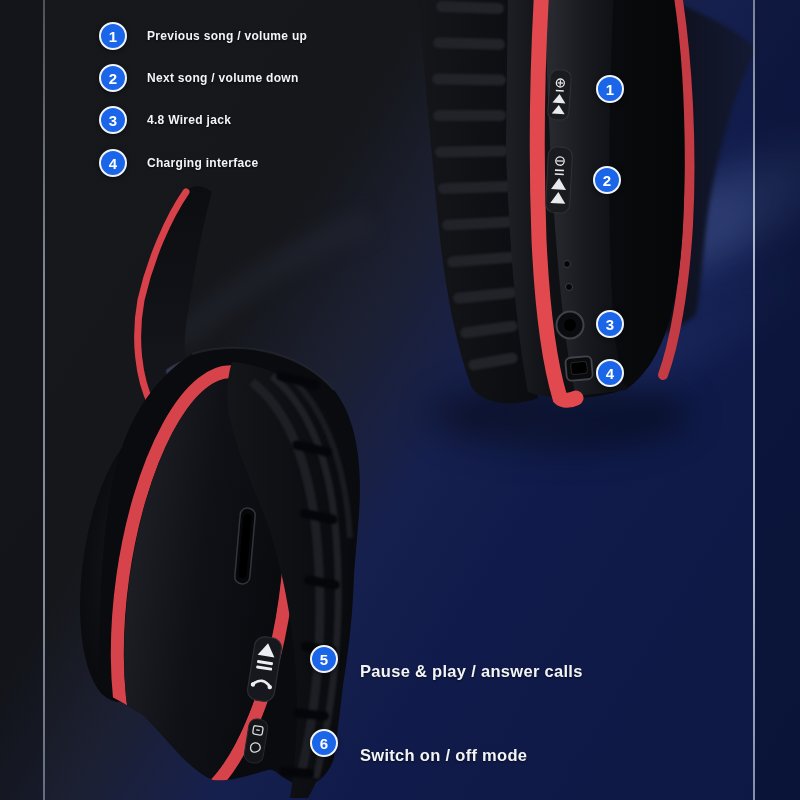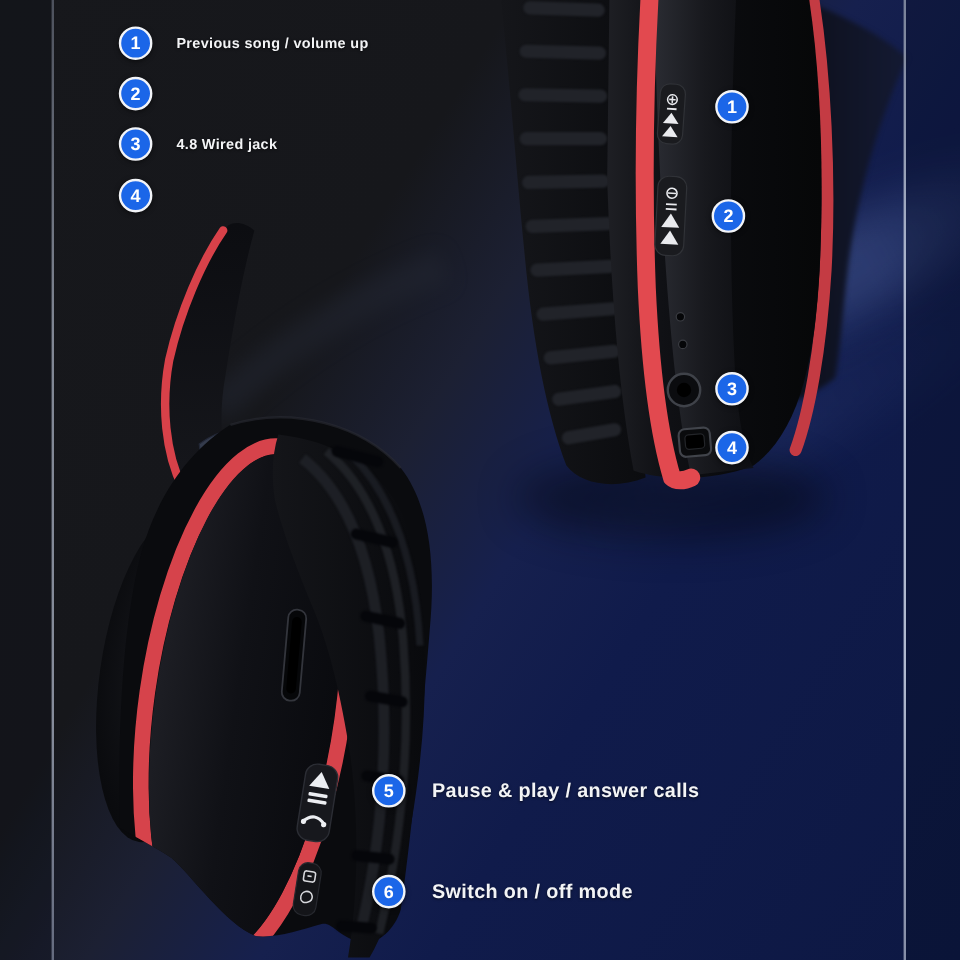--- a/index.html
+++ b/index.html
@@ -28,21 +28,21 @@
   .legend-row{position:absolute;left:99px;display:flex;align-items:center;gap:20px;height:28px;}
   .legend-label{color:#f3f4f6;font-size:12px;font-weight:bold;letter-spacing:.3px;white-space:nowrap;
     text-shadow:0 1px 2px rgba(0,0,0,.6);}
   
   .marker{width:28px;height:28px;border-radius:50%;background:#1b66e8;border:2px solid #f2f4f8;
     box-sizing:border-box;color:#fff;font-size:15px;font-weight:bold;display:flex;align-items:center;
     justify-content:center;box-shadow:0 1px 4px rgba(0,0,0,.55);flex:0 0 auto;}
   .photo-marker{position:absolute;z-index:30;}
   .photo-label{position:absolute;z-index:30;color:#f3f4f6;font-size:16.5px;font-weight:bold;
     letter-spacing:.3px;white-space:nowrap;height:28px;display:flex;align-items:center;
-    text-shadow:0 1px 2px rgba(0,0,0,.6);}
+    text-shadow:0 1px 2px rgba(0,0,0,.6);margin-top:12px;}
   svg{position:absolute;}
   .blur1{filter:blur(1px);}
   .blur2{filter:blur(2px);}
   .blur8{filter:blur(8px);}
 </style>
 </head>
 <body>
 
 <div id="canvas">
 
@@ -235,27 +235,29 @@
       </g>
     </g>
   </svg>
 
   <div class="legend-row" style="top:22px;">
     <span class="marker">1</span>
     <span class="legend-label">Previous song / volume up</span>
   </div>
   <div class="legend-row" style="top:64px;">
     <span class="marker">2</span>
+    <span class="legend-label">Next song / volume down</span>
   </div>
   <div class="legend-row" style="top:106px;">
     <span class="marker">3</span>
     <span class="legend-label">4.8 Wired jack</span>
   </div>
   <div class="legend-row" style="top:149px;">
     <span class="marker">4</span>
+    <span class="legend-label">Charging interface</span>
   </div>
 
   <div class="marker photo-marker" style="left:596px;top:75px;">1</div>
   <div class="marker photo-marker" style="left:593px;top:166px;">2</div>
   <div class="marker photo-marker" style="left:596px;top:310px;">3</div>
   <div class="marker photo-marker" style="left:596px;top:359px;">4</div>
   <div class="marker photo-marker" style="left:310px;top:645px;">5</div>
   <div class="marker photo-marker" style="left:310px;top:729px;">6</div>
 
   <div class="photo-label" style="left:360px;top:645px;">Pause &amp; play / answer calls</div>

